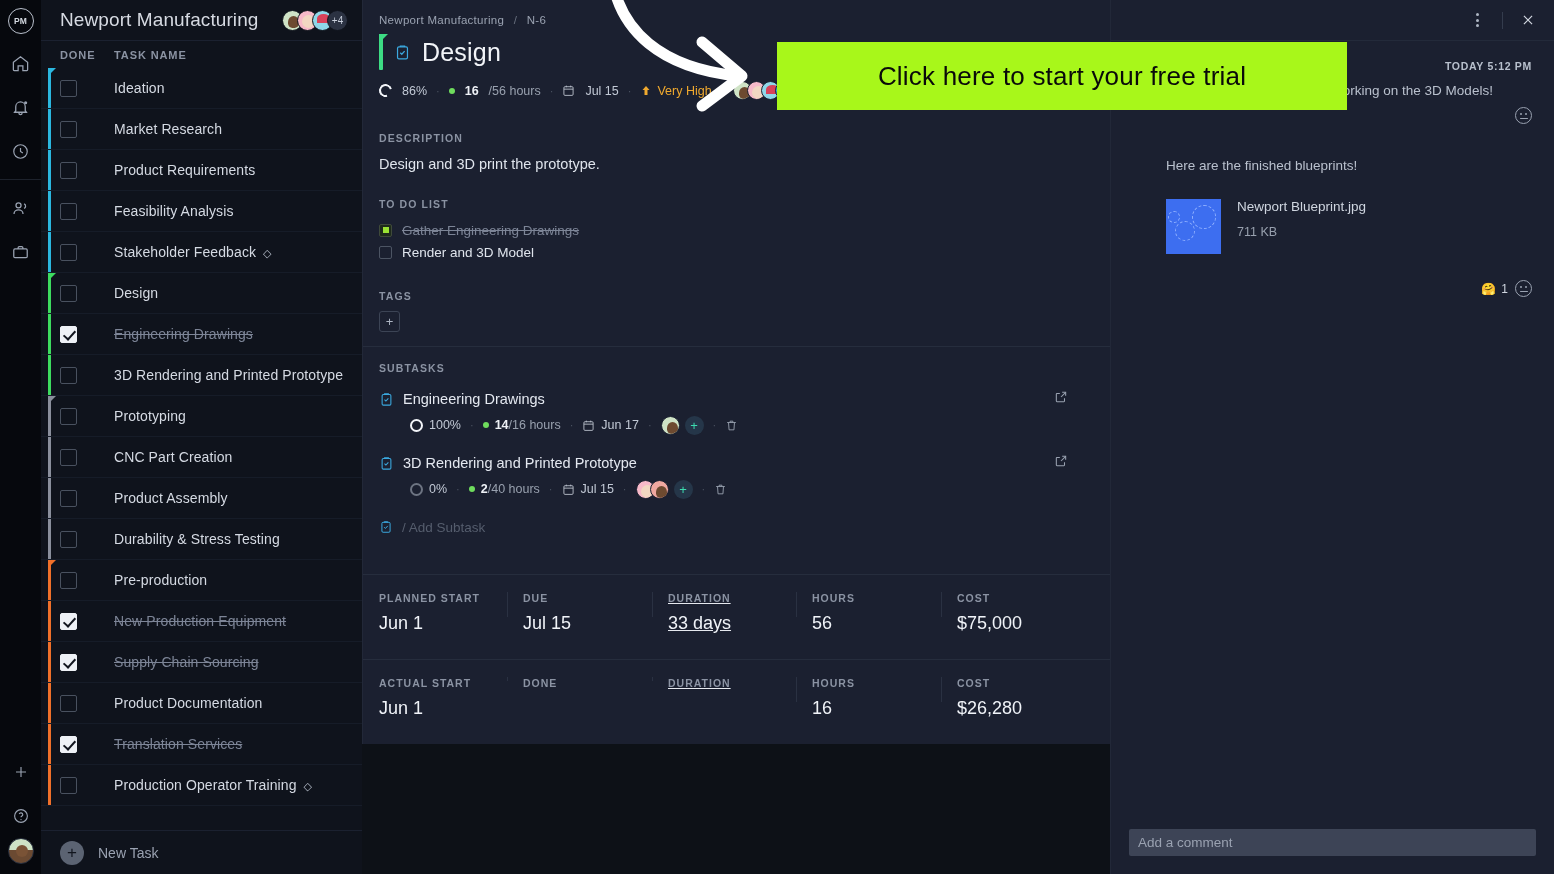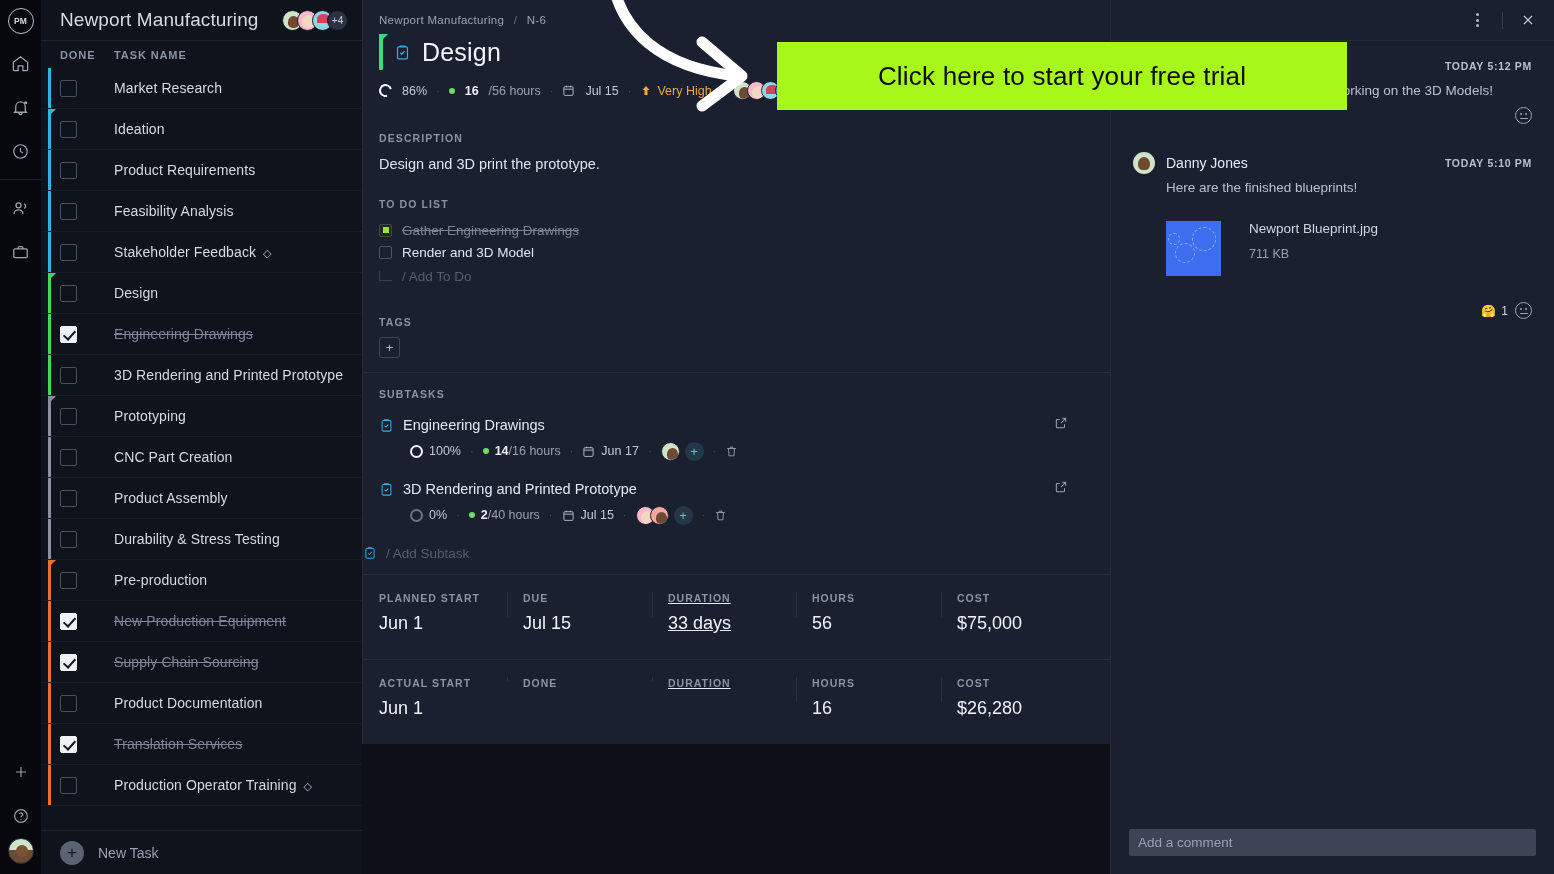--- a/index.html
+++ b/index.html
@@ -182,21 +182,21 @@
     cursor:pointer;
   }
   .divider { height:1px; background:#262d3d; margin-top:14px; }
 
   .sub-item { padding-left:16px; position:relative; }
   .sub-title-row { display:flex; align-items:center; gap:9px; height:26px; }
   .sub-title { font-size:14.5px; color:#e4e8f0; }
   .sub-meta { display:flex; align-items:center; padding-left:31px; height:26px; font-size:12.5px; color:#c2c9d5; }
   .ext-link { position:absolute; right:42px; color:#9aa2b1; cursor:pointer; }
   .trash { color:#98a0ae; cursor:pointer; display:flex; }
-  .add-sub { display:flex; align-items:center; gap:9px; height:26px; color:#555d6d; font-size:13.5px; }
+  .add-sub { display:flex; align-items:center; gap:9px; padding-left:16px; height:26px; color:#555d6d; font-size:13.5px; }
 
   
   .stats { border-top:1px solid #262d3d; }
   .stat-row { display:flex; height:84px; align-items:flex-start; }
   .stat-cell {
     padding:17px 0 0 16px; position:relative; display:flex; flex-direction:column; gap:9px;
   }
   .stat-cell + .stat-cell::before{
     content:""; position:absolute; left:0; top:17px; bottom:17px; width:1px; background:#2a3142;
   }
@@ -225,21 +225,21 @@
   .cav.c2::after{content:"";position:absolute;left:5px;top:5px;width:12px;height:13px;border-radius:50% 50% 40% 40%;background:#6d4a30;}
   .cname { font-size:14px; color:#e7ebf2; margin-left:11px; }
   .ctime { margin-left:auto; font-size:10.5px; letter-spacing:.7px; color:#b8c0cd; font-weight:700; }
   .ctext { font-size:13.5px; color:#b9c0cd; margin-left:33px; margin-top:6px; }
   .emo-row { display:flex; justify-content:flex-end; align-items:center; gap:7px; margin-top:9px; }
   .smiley {
     width:17px;height:17px;border-radius:50%;border:1.3px solid #9aa2b1; position:relative; cursor:pointer;
   }
   .smiley::before{content:"";position:absolute;left:4px;top:5px;width:2px;height:2px;border-radius:50%;background:#9aa2b1;box-shadow:5px 0 0 #9aa2b1;}
   .smiley::after{content:"";position:absolute;left:4px;top:10px;width:8px;height:1.4px;background:#9aa2b1;border-radius:1px;}
-  .attach { display:flex; align-items:flex-start; gap:28px; margin-top:26px; }
+  .attach { display:flex; align-items:flex-start; gap:16px; margin-top:26px; }
   .attach-thumb {
     width:55px;height:55px;background:#3d6ef0; flex:0 0 auto; position:relative; overflow:hidden;
   }
   .gear { position:absolute; border:1.6px dashed #8fb0ff; border-radius:50%; }
   .attach-name { font-size:13.5px; color:#cfd5df; }
   .attach-size { font-size:12.5px; color:#98a0ae; margin-top:11px; }
   .react-row { display:flex; justify-content:flex-end; align-items:center; gap:7px; margin-top:26px; }
   .react-pill { display:flex; align-items:center; gap:5px; font-size:12px; color:#cfd5df; }
   .com-foot { padding:0 18px 18px 18px; }
   .com-input {
@@ -323,28 +323,28 @@
         <div class="av a3"></div>
         <div class="av more">+4</div>
       </div>
     </div>
     <div class="tl-colhead">
       <div class="c-done">DONE</div>
       <div>TASK NAME</div>
     </div>
     <div class="tl-rows" id="task-rows">
         <div class="trow">
+          <div class="bar cap" style="background:#2bb7e0"></div>
+          <div class="chk"></div>
+          <div class="tname">Ideation</div>
+        </div>
+        <div class="trow">
           <div class="bar" style="background:#2bb7e0"></div>
           <div class="chk"></div>
           <div class="tname">Market Research</div>
-        </div>
-        <div class="trow">
-          <div class="bar cap" style="background:#2bb7e0"></div>
-          <div class="chk"></div>
-          <div class="tname">Ideation</div>
         </div>
         <div class="trow">
           <div class="bar" style="background:#2bb7e0"></div>
           <div class="chk"></div>
           <div class="tname">Product Requirements</div>
         </div>
         <div class="trow">
           <div class="bar" style="background:#2bb7e0"></div>
           <div class="chk"></div>
           <div class="tname">Feasibility Analysis</div>
@@ -495,24 +495,20 @@
       <div id="todo-rows">
           <div class="todo-row">
             <div class="todo-box on"></div>
             <div class="todo-txt done">Gather Engineering Drawings</div>
           </div>
           <div class="todo-row">
             <div class="todo-box"></div>
             <div class="todo-txt">Render and 3D Model</div>
           </div>
         </div>
-      <div class="add-todo">
-        <span class="stub"></span>
-        <span>/ Add To Do</span>
-      </div>
 
       <div style="height:27px"></div>
       <div class="sect-label">TAGS</div>
       <div style="height:9px"></div>
       <div class="tag-add">+</div>
 
       <div class="divider"></div>
 
       <div style="height:15px"></div>
       <div class="sect-label">SUBTASKS</div>
@@ -688,25 +684,20 @@
         </div>
         <div class="ctext">Thanks Danny, we will start working on the 3D Models!</div>
         <div class="emo-row">
           <div class="smiley"></div>
         </div>
       </div>
 
       <div style="height:24px"></div>
 
       <div class="cmsg">
-        <div class="cmsg-head">
-          <div class="cav c2"></div>
-          <div class="cname">Danny Jones</div>
-          <div class="ctime">TODAY 5:10 PM</div>
-        </div>
         <div class="ctext">Here are the finished blueprints!</div>
 
         <div class="attach" style="margin-left:33px">
           <div class="attach-thumb">
             <div class="gear" style="left:26px;top:6px;width:24px;height:24px"></div>
             <div class="gear" style="left:9px;top:22px;width:20px;height:20px"></div>
             <div class="gear" style="left:2px;top:12px;width:12px;height:12px"></div>
           </div>
           <div>
             <div class="attach-name">Newport Blueprint.jpg</div>

